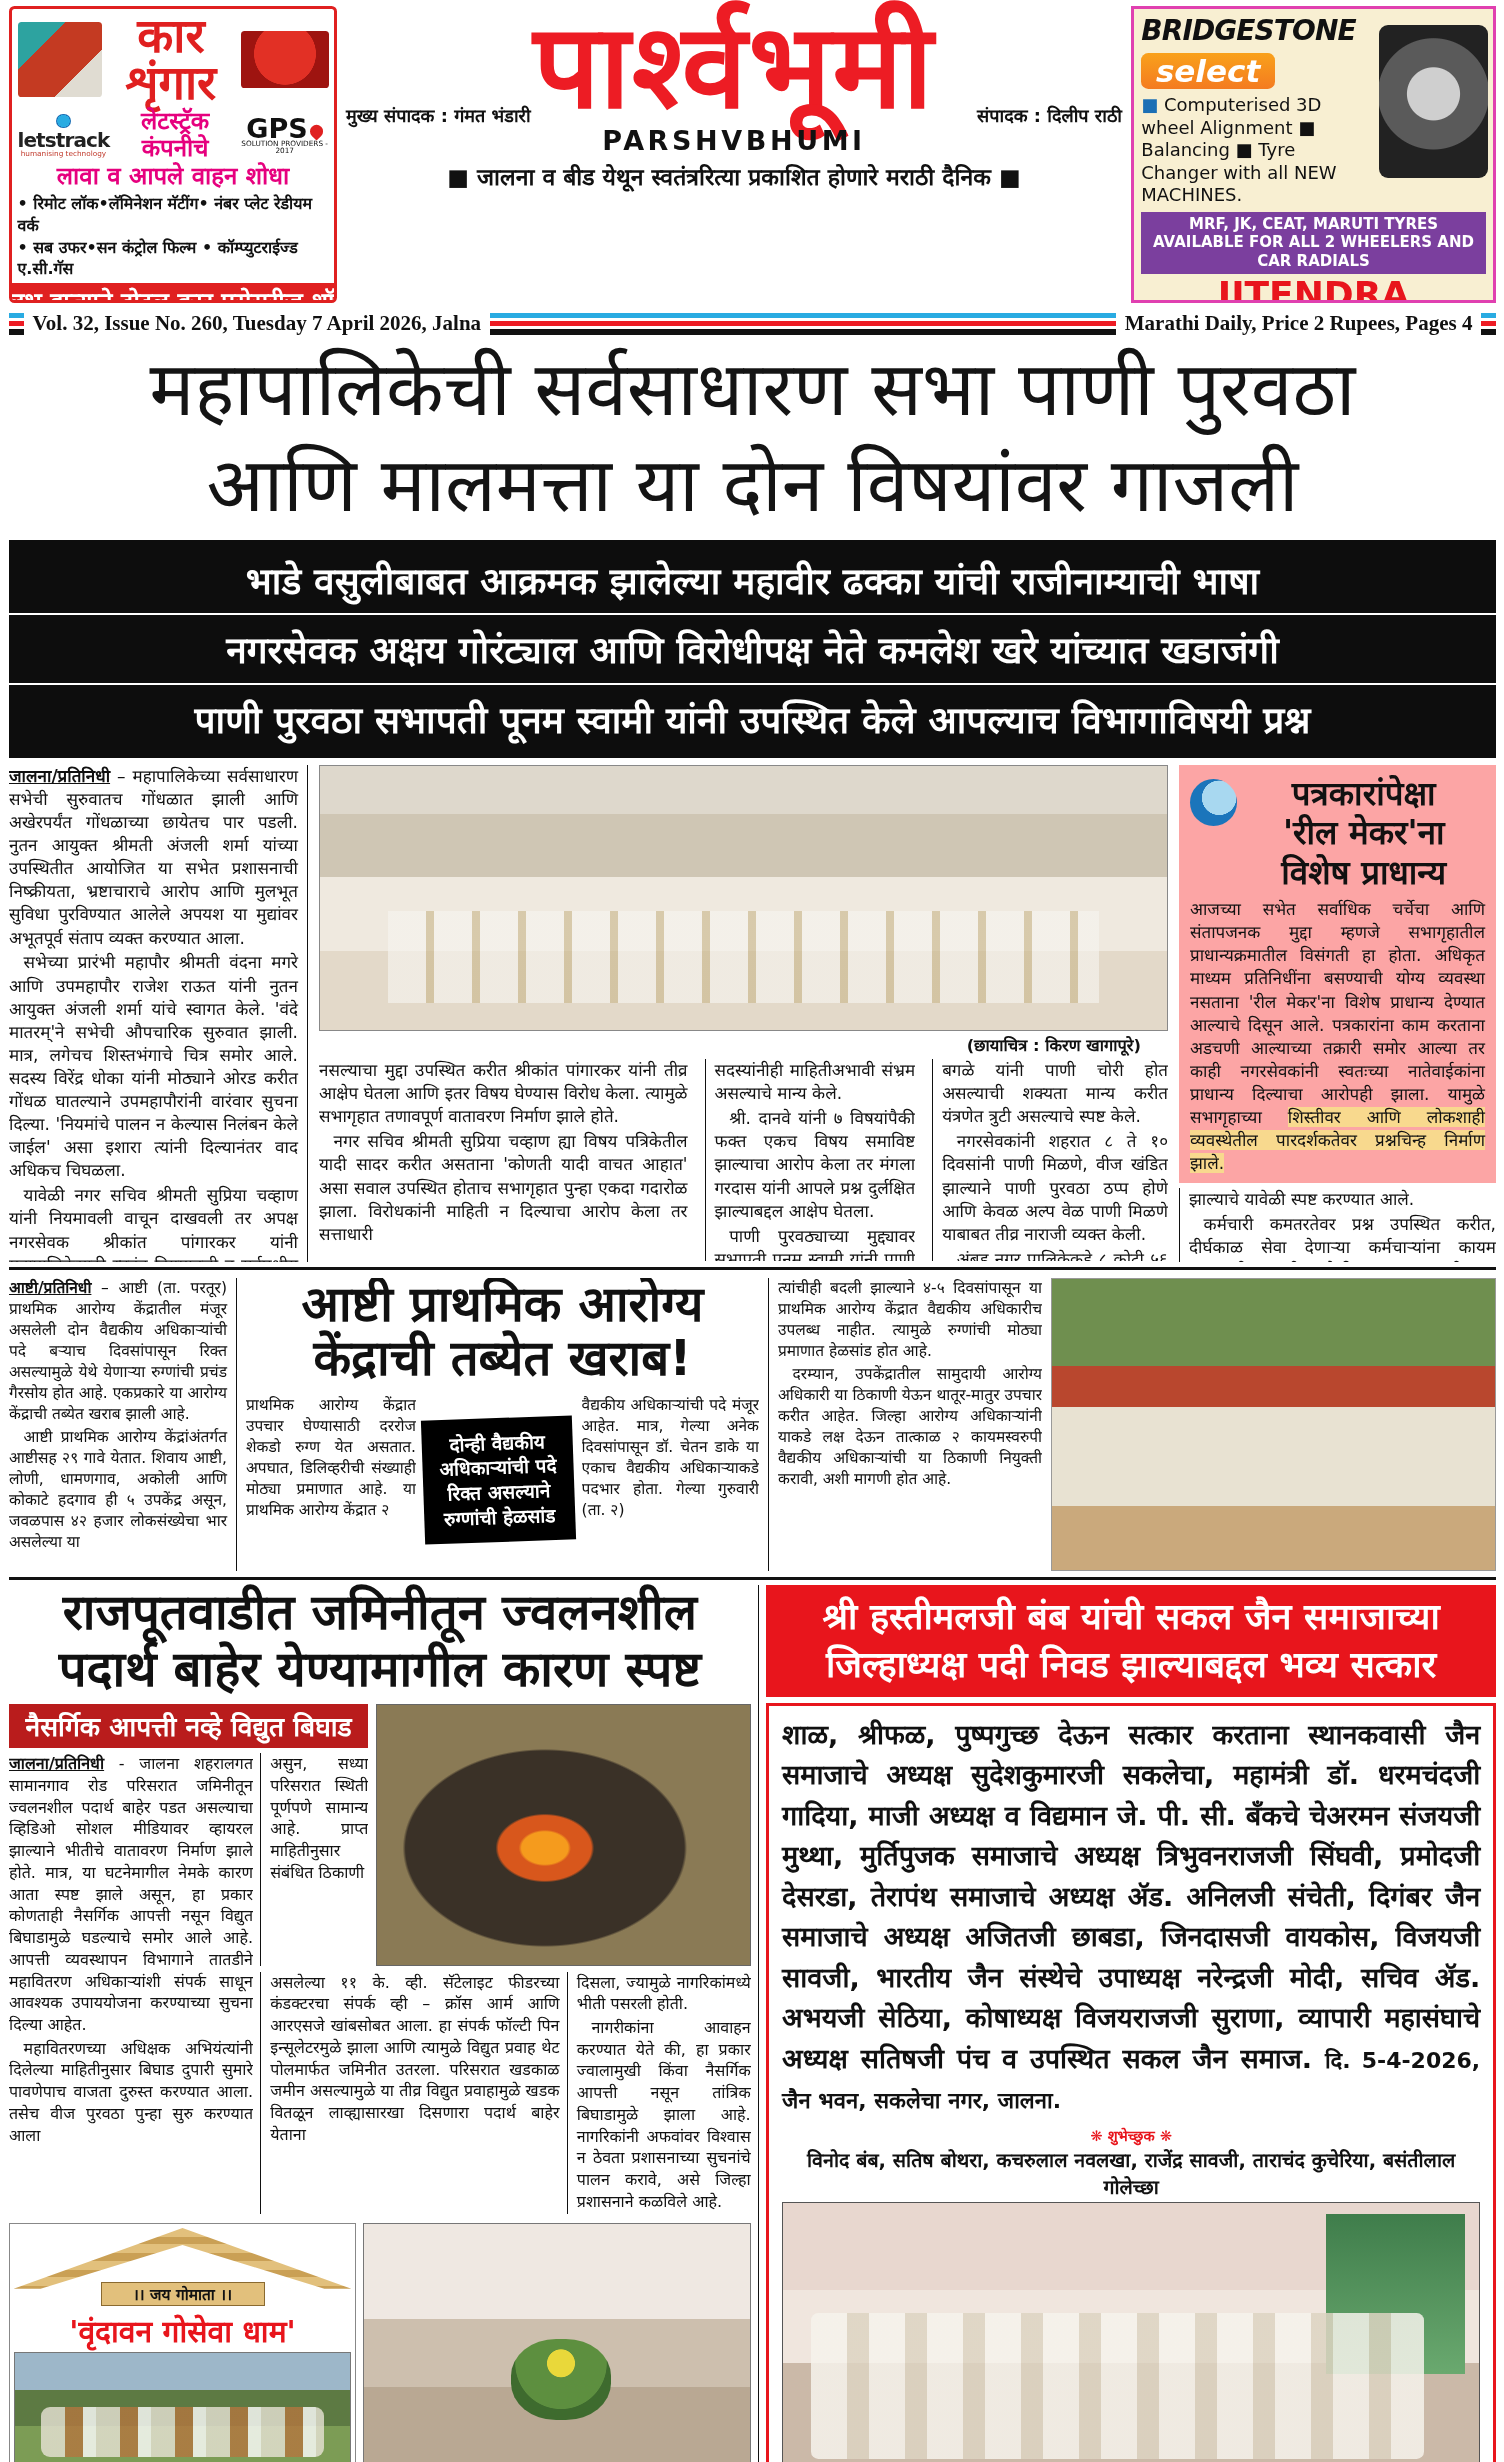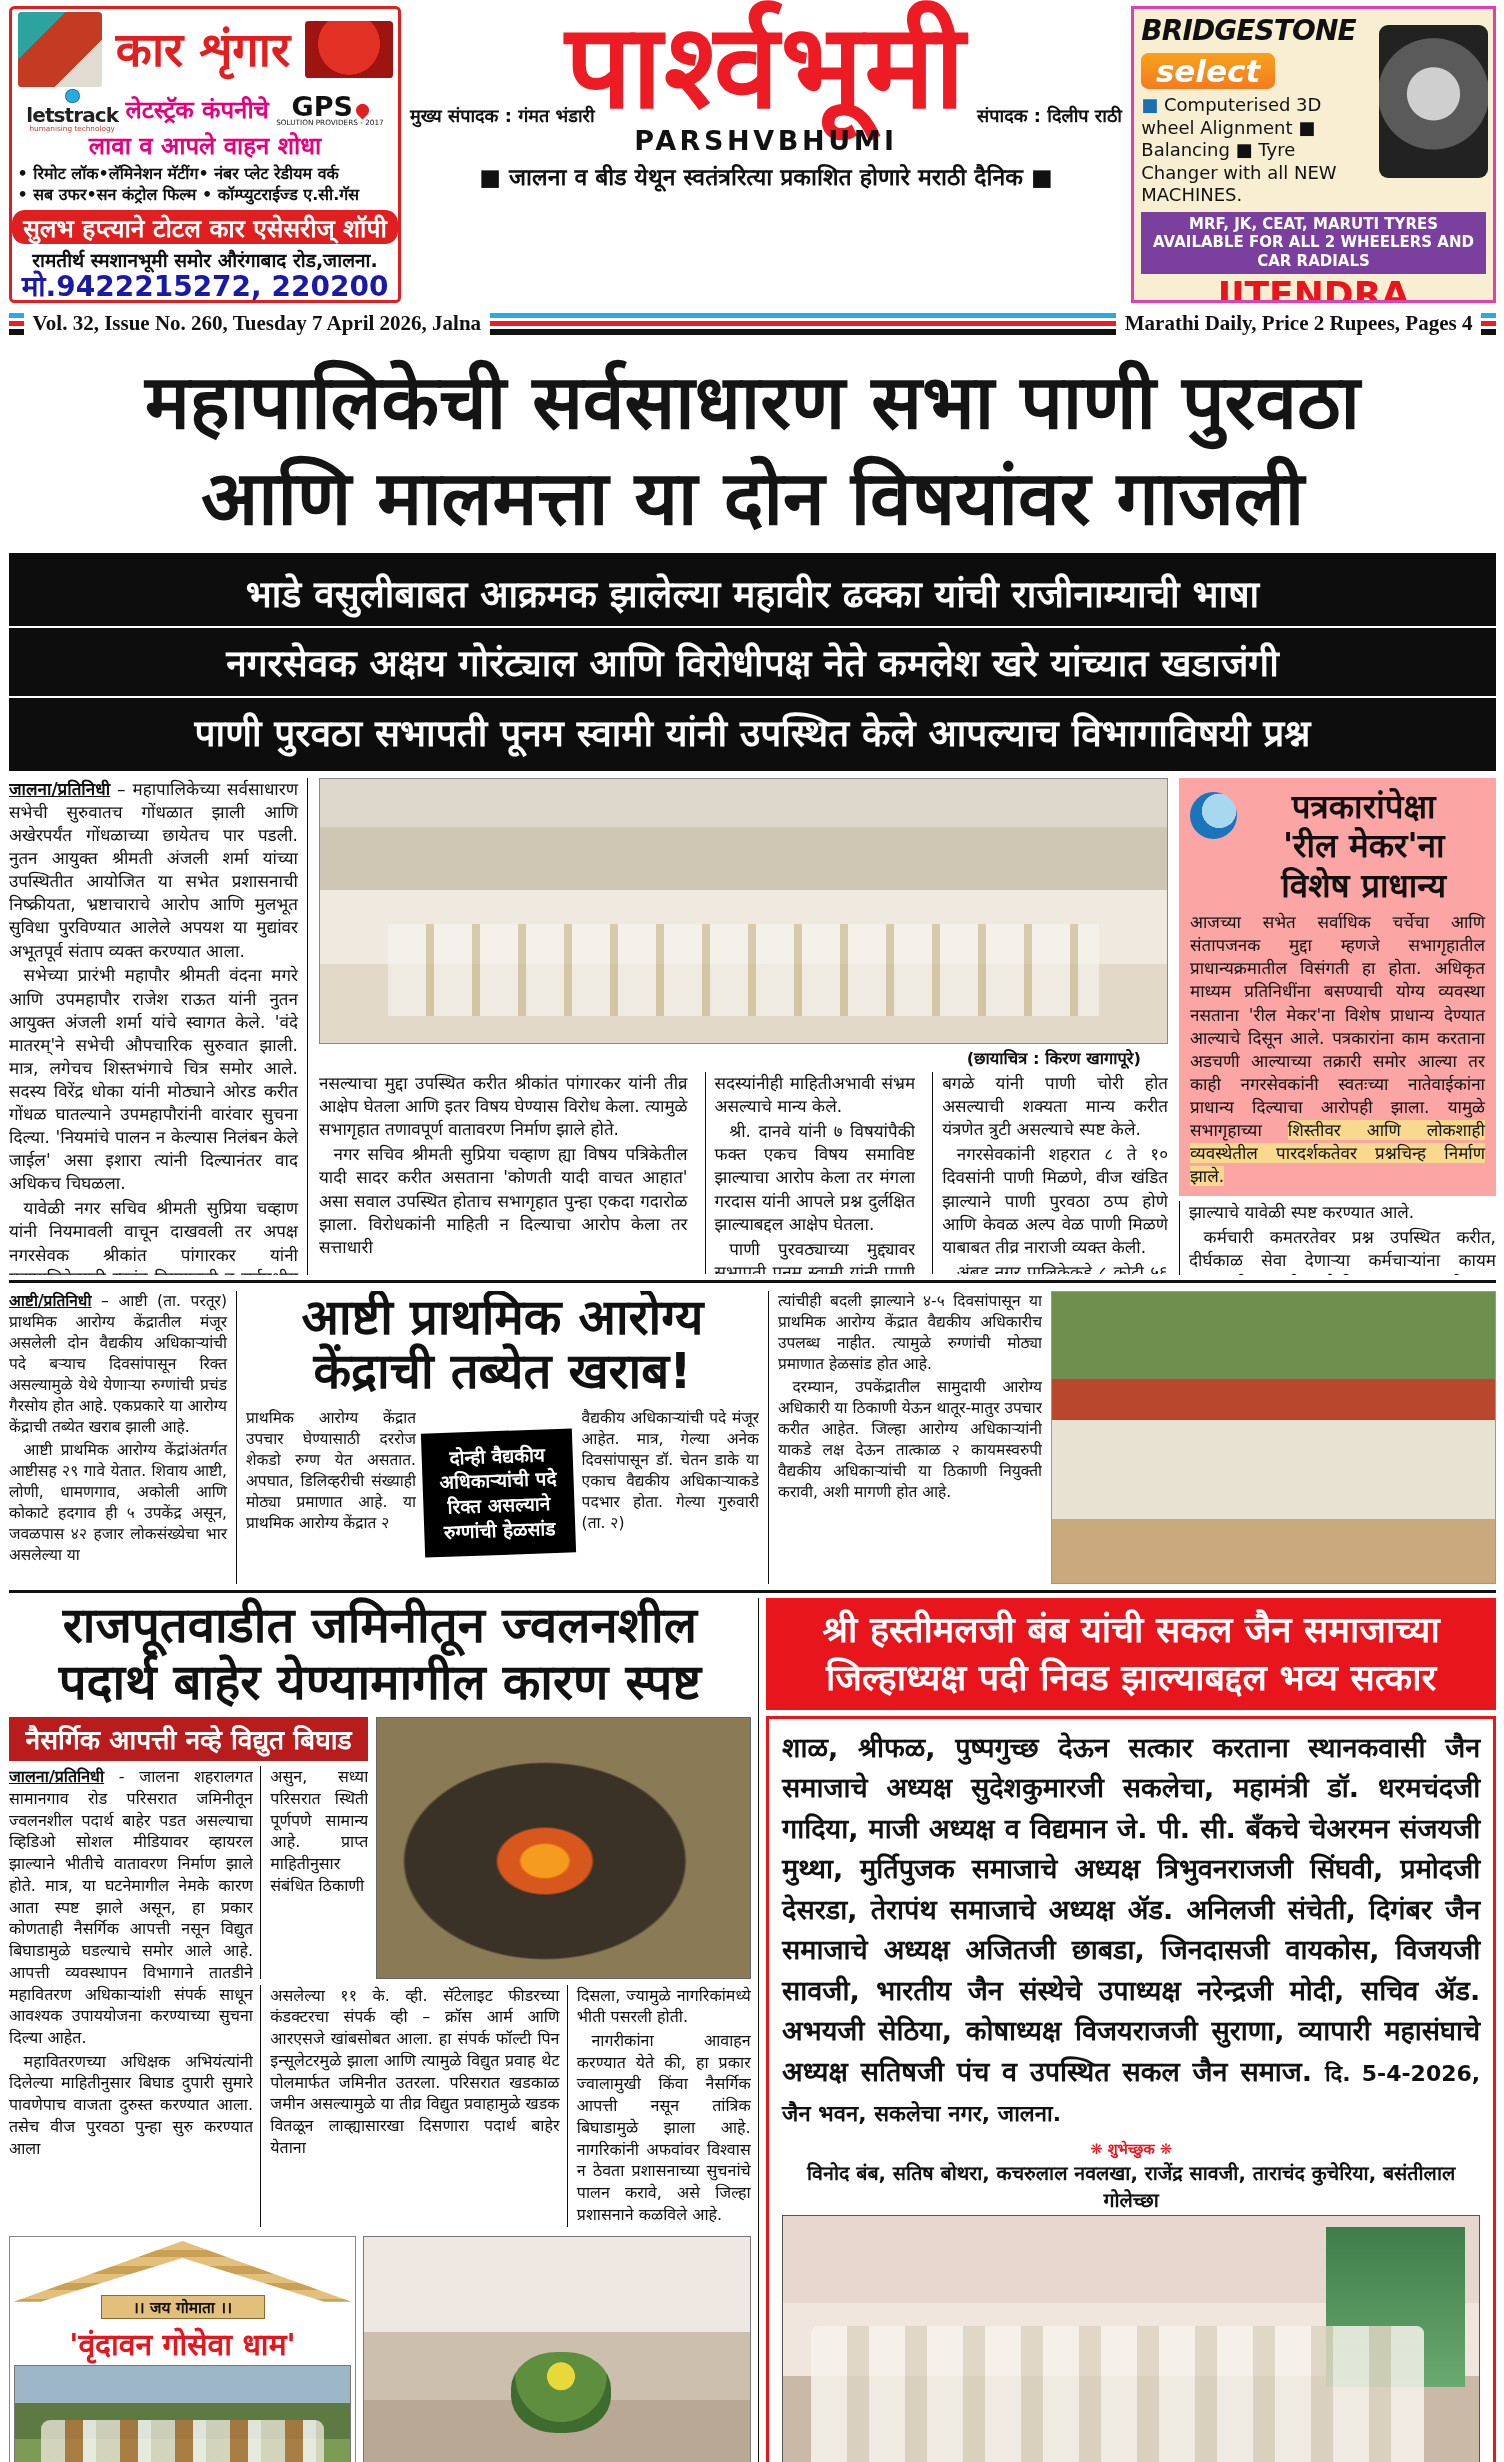--- a/index.html
+++ b/index.html
@@ -2,21 +2,21 @@
 <html style="font-size:14.6px"><head>
 <meta charset="utf-8">
 <style>
   html,body{margin:0;padding:0;background:#e9e9e9;}
   #page{position:relative;width:1505px;height:2462px;margin:0 auto;background:#fff;
         font-family:"DejaVu Sans",sans-serif;color:#111;overflow:hidden;box-sizing:border-box;padding:5.5px 9px;}
   *{box-sizing:border-box;}
   .clip{overflow:hidden;}
   
   .hdr{display:flex;gap:9px;height:297px;}
-  .ad-car{width:392px;border:3.6px solid #e02020;border-radius:5.5px;padding:3.6px 5.5px;display:flex;flex-direction:column;align-items:center;overflow:hidden;}
+  .ad-car{width:328px;border:3.6px solid #e02020;border-radius:5.5px;padding:3.6px 5.5px;display:flex;flex-direction:column;align-items:center;overflow:hidden;}
   .ad-car-top{display:flex;width:100%;align-items:center;gap:3.6px;}
   .ph-truck{width:84px;height:75px;border-radius:3.6px;background:linear-gradient(135deg,#2da3a0 0 30%,#c43a22 30% 70%,#e0dcd2 70% 100%);}
   .ph-redcar{width:88px;height:57px;border-radius:3.6px;background:radial-gradient(circle at 50% 40%,#e23025 0 55%,#9e1410 56% 100%);}
   .ad-car-title{flex:1;text-align:center;color:#e02020;font-weight:bold;font-size:47px;line-height:1;}
   .lt-row{display:flex;align-items:center;gap:7.3px;margin-top:1.8px;}
   .lt-logo{text-align:center;line-height:1;}
   .lt-dot{width:14.6px;height:14.6px;border-radius:50%;background:radial-gradient(circle,#29abe2 0 60%,#1b6fb5 61% 100%);margin:0 auto 1.8px;}
   .lt-name{font-weight:bold;font-size:20px;color:#222;letter-spacing:-0.9px;}
   .lt-sub{font-size:7.3px;color:#c0392b;}
   .mag{color:#e6007e;font-weight:bold;font-size:24px;line-height:1.15;text-align:center;}
@@ -40,21 +40,21 @@
   .ph-tyre{position:absolute;right:5.5px;top:16.4px;width:109px;height:153px;border-radius:9px;background:radial-gradient(circle at 50% 45%,#cfcfcf 0 26%,#5a5a5a 27% 55%,#222 56% 100%);}
   .bs-band{background:#7b3f9e;color:#fff;font-weight:bold;font-size:15px;text-align:center;line-height:1.25;padding:2.7px 1.8px;margin-top:5.5px;}
   .bs-shop{color:#e8151c;font-weight:bold;font-size:36px;text-align:center;line-height:1.05;margin-top:2.7px;}
   
   .dateline{display:flex;align-items:center;gap:9px;height:35px;margin-top:3.6px;font-family:"Liberation Serif","DejaVu Serif",serif;font-weight:bold;font-size:21px;}
   .flag{display:flex;flex-direction:column;gap:2.7px;}
   .flag i{display:block;height:5.5px;}
   .f-b{background:#29abe2;} .f-r{background:#ed1c24;} .f-k{background:#111;}
   .flag.small{width:14.6px;} .flag.grow{flex:1;}
   
-  .lead-hl{text-align:center;font-weight:bold;color:#141414;font-size:75px;line-height:1.28;margin-top:13px;}
+  .lead-hl{text-align:center;font-weight:normal;color:#141414;font-size:75px;line-height:1.28;margin-top:0;}
   .subheads{background:#0d0d0d;color:#fff;text-align:center;font-weight:bold;font-size:37px;margin-top:7.3px;padding:5.5px 0;}
   .subheads div{padding:8.2px 5.5px;}
   .subheads div + div{border-top:2.7px double #fff;}
   
   .lead-sec{display:grid;grid-template-columns:299px 1fr 317px;column-gap:11px;margin-top:7.3px;height:497px;}
   .news{font-size:17px;line-height:1.36;text-align:justify;}
   .news p{margin:0 0 1.8px;text-indent:14.6px;}
   .news p.first{text-indent:0;}
   .dl{font-weight:bold;text-decoration:underline;}
   .rule-r{border-right:1.8px solid #111;padding-right:9px;}

